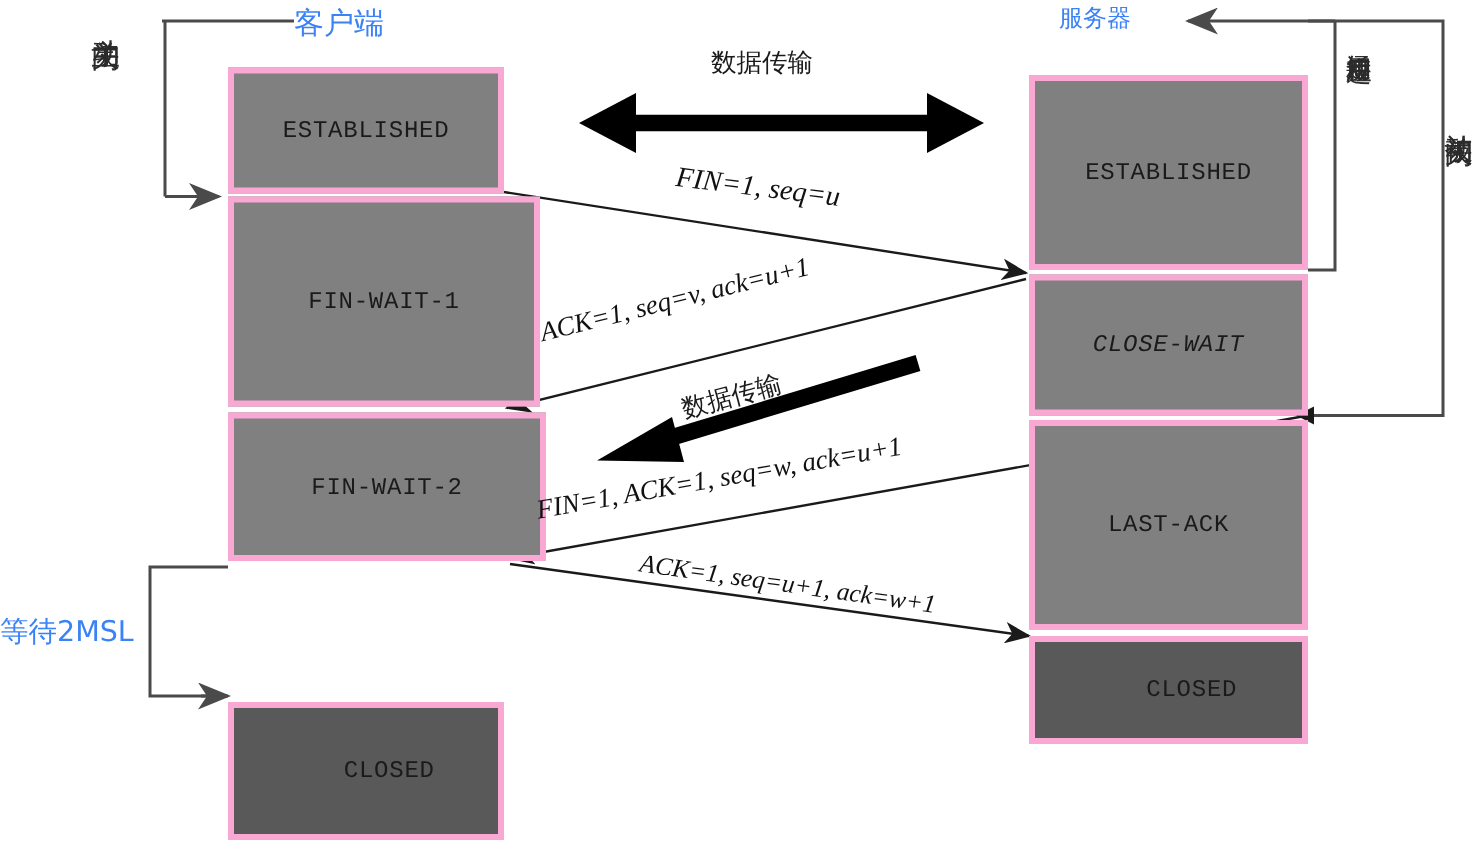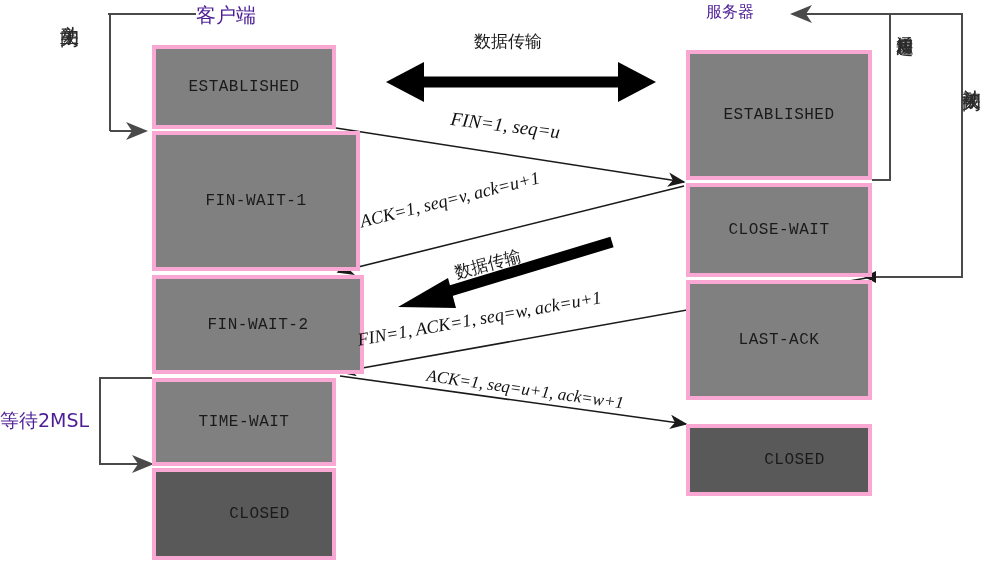--- a/index.html
+++ b/index.html
@@ -26,21 +26,21 @@
     font-family: "Liberation Mono", "DejaVu Sans Mono", monospace;
     font-size: 16px;
     letter-spacing: 0.5px;
     white-space: nowrap;
   }
   .state-box.gray   { background: #808080; }
   .state-box.dark   { background: #595959; padding-left: 31px; }
 
   .cjk-label {
     position: absolute;
-    color: #4c1d95;
+    color: #3b82f6;
     font-family: "DejaVu Sans", "Liberation Sans", sans-serif;
     white-space: nowrap;
   }
   .cjk-vertical {
     position: absolute;
     color: #2b2b2b;
     font-family: "DejaVu Sans", "Liberation Sans", sans-serif;
     writing-mode: vertical-rl;
     text-orientation: upright;
     line-height: 1.08;
@@ -151,29 +151,28 @@
   <div class="cjk-vertical" style="left:962px; top:74px; font-size:19px;">被动关闭</div>
 
   <div class="cjk-label" style="left:0px; top:408px; font-size:19px;">等待2MSL</div>
 
   <div class="state-box gray" style="left:152px; top:45px; width:184px; height:84px;">ESTABLISHED</div>
 
   <div class="state-box gray" style="left:152px; top:131px; width:208px; height:140px;">FIN-WAIT-1</div>
 
   <div class="state-box gray" style="left:152px; top:275px; width:212px; height:99px;">FIN-WAIT-2</div>
 
-  <div class="state-box gray" style="left:152px; top:378px; width:184px; height:88px;">TIME-WAIT</div>
 
   <div class="state-box dark" style="left:152px; top:468px; width:184px; height:92px;">CLOSED</div>
 
   <div class="state-box gray" style="left:686px; top:50px; width:186px; height:130px;">ESTABLISHED</div>
 
-  <div class="state-box gray" style="left:686px; top:183px; width:186px; height:94px;">CLOSE-WAIT</div>
+  <div class="state-box gray" style="left:686px; top:183px; width:186px; height:94px;font-style:italic;">CLOSE-WAIT</div>
 
-  <div class="state-box gray" style="left:686px; top:280px; width:186px; height:120px;">LAST-ACK</div>
+  <div class="state-box gray" style="left:686px; top:280px; width:186px; height:140px;">LAST-ACK</div>
 
   <div class="state-box dark" style="left:686px; top:424px; width:186px; height:72px;">CLOSED</div>
 
   <div class="data-label" style="left:474px; top:30px;">数据传输</div>
 
   <div class="data-label" style="left:452px; top:262px; transform: rotate(-15deg);">数据传输</div>
 
   <div class="msg-label" style="left:452px; top:108px; font-size:19px; transform: rotate(7deg);">FIN=1, seq=u</div>
 
   <div class="msg-label" style="left:358px; top:212px; font-size:18px; transform: rotate(-14deg);">ACK=1, seq=v, ack=u+1</div>

